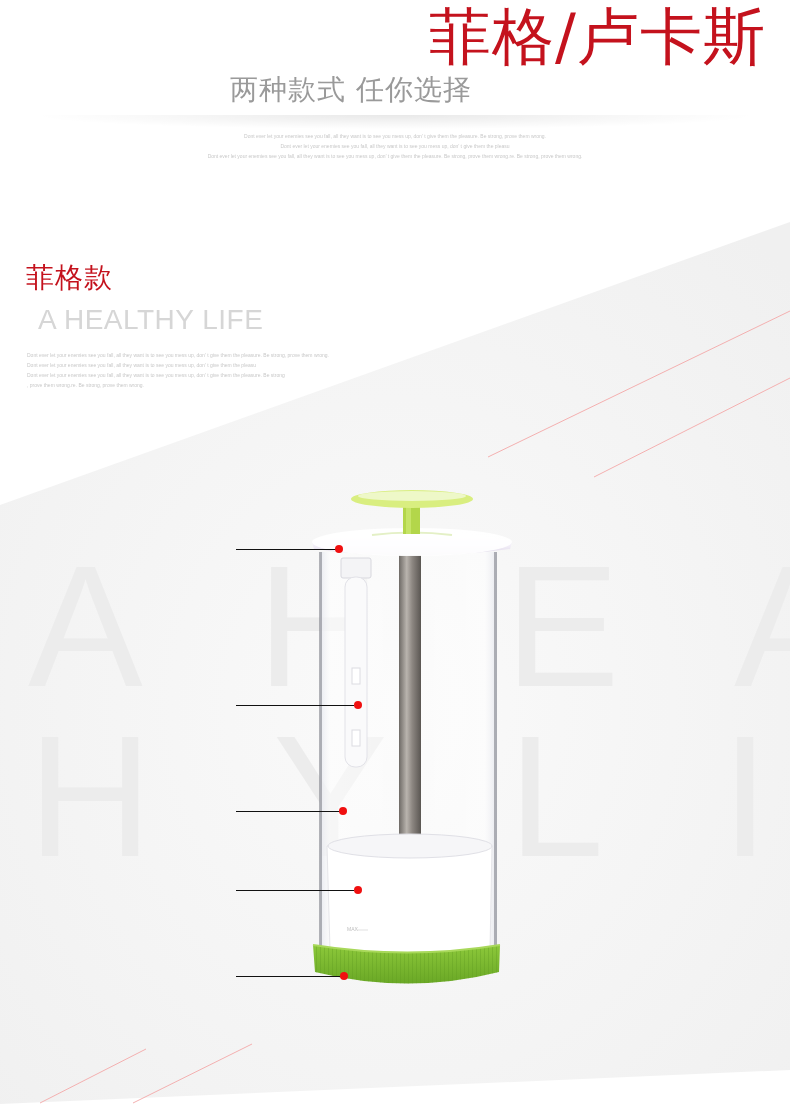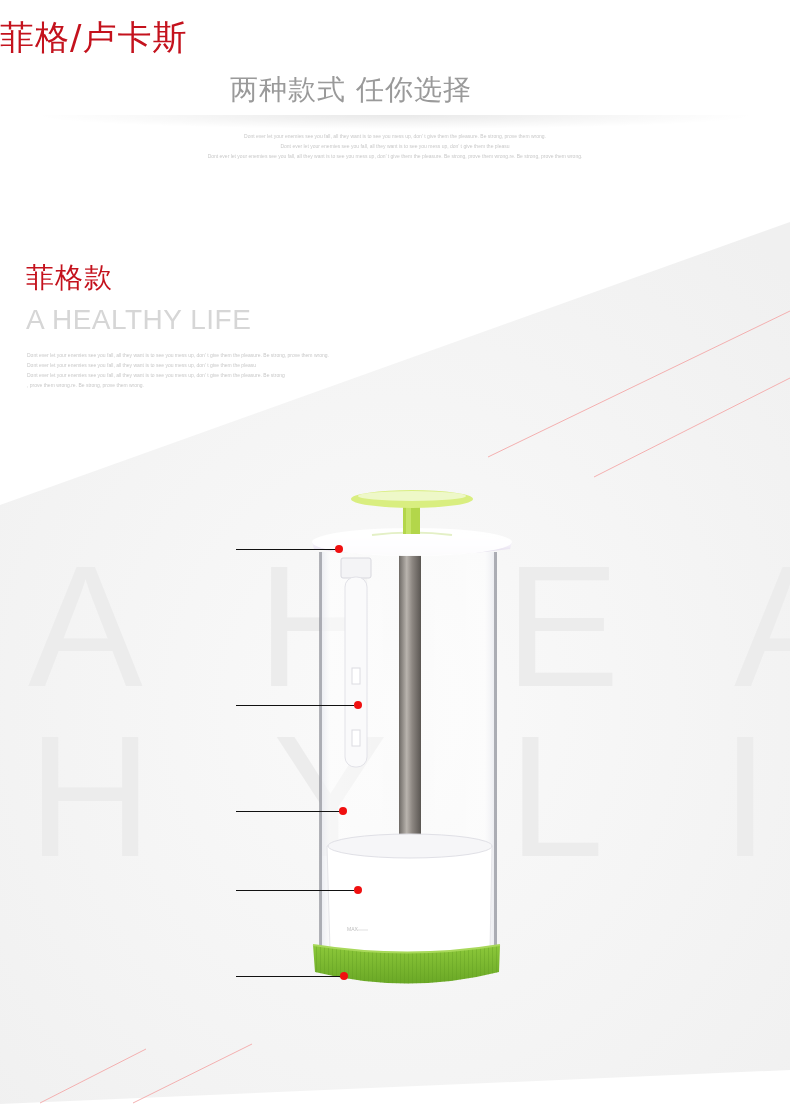--- a/index.html
+++ b/index.html
@@ -3,22 +3,22 @@
 <meta charset="utf-8">
 <style>
   * { margin: 0; padding: 0; box-sizing: border-box; }
   html, body { width: 790px; height: 1110px; background: #ffffff; overflow: hidden; }
   body { position: relative; font-family: "Liberation Sans", "DejaVu Sans", sans-serif; }
 
   .bg-layer { position: absolute; left: 0; top: 0; width: 790px; height: 1110px; }
 
   
   .header-title {
-    position: absolute; left: 0; width: 766px; top: 6px; text-align: left;
-    font-size: 34px; letter-spacing: 1px; color: #c4121d; line-height: 62px;
+    position: absolute; left: 0; width: 766px; top: 6px; text-align: right;
+    font-size: 62px; letter-spacing: 1px; color: #c4121d; line-height: 62px;
     font-family: "DejaVu Sans", sans-serif;
   }
   .header-subtitle {
     position: absolute; left: 0; width: 702px; top: 70px; text-align: center;
     font-size: 28px; color: #9a9a9a; line-height: 40px; letter-spacing: 1px;
     font-family: "DejaVu Sans", sans-serif;
   }
   .header-shadow {
     position: absolute; left: 40px; width: 710px; top: 115px; height: 14px;
     background: radial-gradient(ellipse at 50% 0%, rgba(0,0,0,0.09) 0%, rgba(0,0,0,0.03) 45%, rgba(0,0,0,0) 72%);
@@ -26,21 +26,21 @@
   .filler-block { position: absolute; font-size: 5px; line-height: 10px; color: #c8c8c8; white-space: nowrap; }
   .filler-block.center { left: 0; width: 790px; text-align: center; top: 131px; }
   .filler-block.left { left: 27px; top: 350px; text-align: left; }
 
   
   .section-title {
     position: absolute; left: 26px; top: 253px; font-size: 28px; color: #c4121d;
     line-height: 50px; font-family: "DejaVu Sans", sans-serif; letter-spacing: 1px;
   }
   .section-tagline {
-    position: absolute; left: 26px; top: 303px; font-size: 28px; color: #d6d6d6;
+    position: absolute; left: 38px; top: 303px; font-size: 28px; color: #d6d6d6;
     line-height: 34px; font-weight: 300; letter-spacing: 0.5px;
   }
 
   
   .watermark-row {
     position: absolute; left: 28px; font-size: 172px; color: #ececec; line-height: 172px;
     letter-spacing: 38px; white-space: pre; font-weight: 300;
   }
   .watermark-row.r1 { top: 540px; }
   .watermark-row.r2 { top: 710px; }

